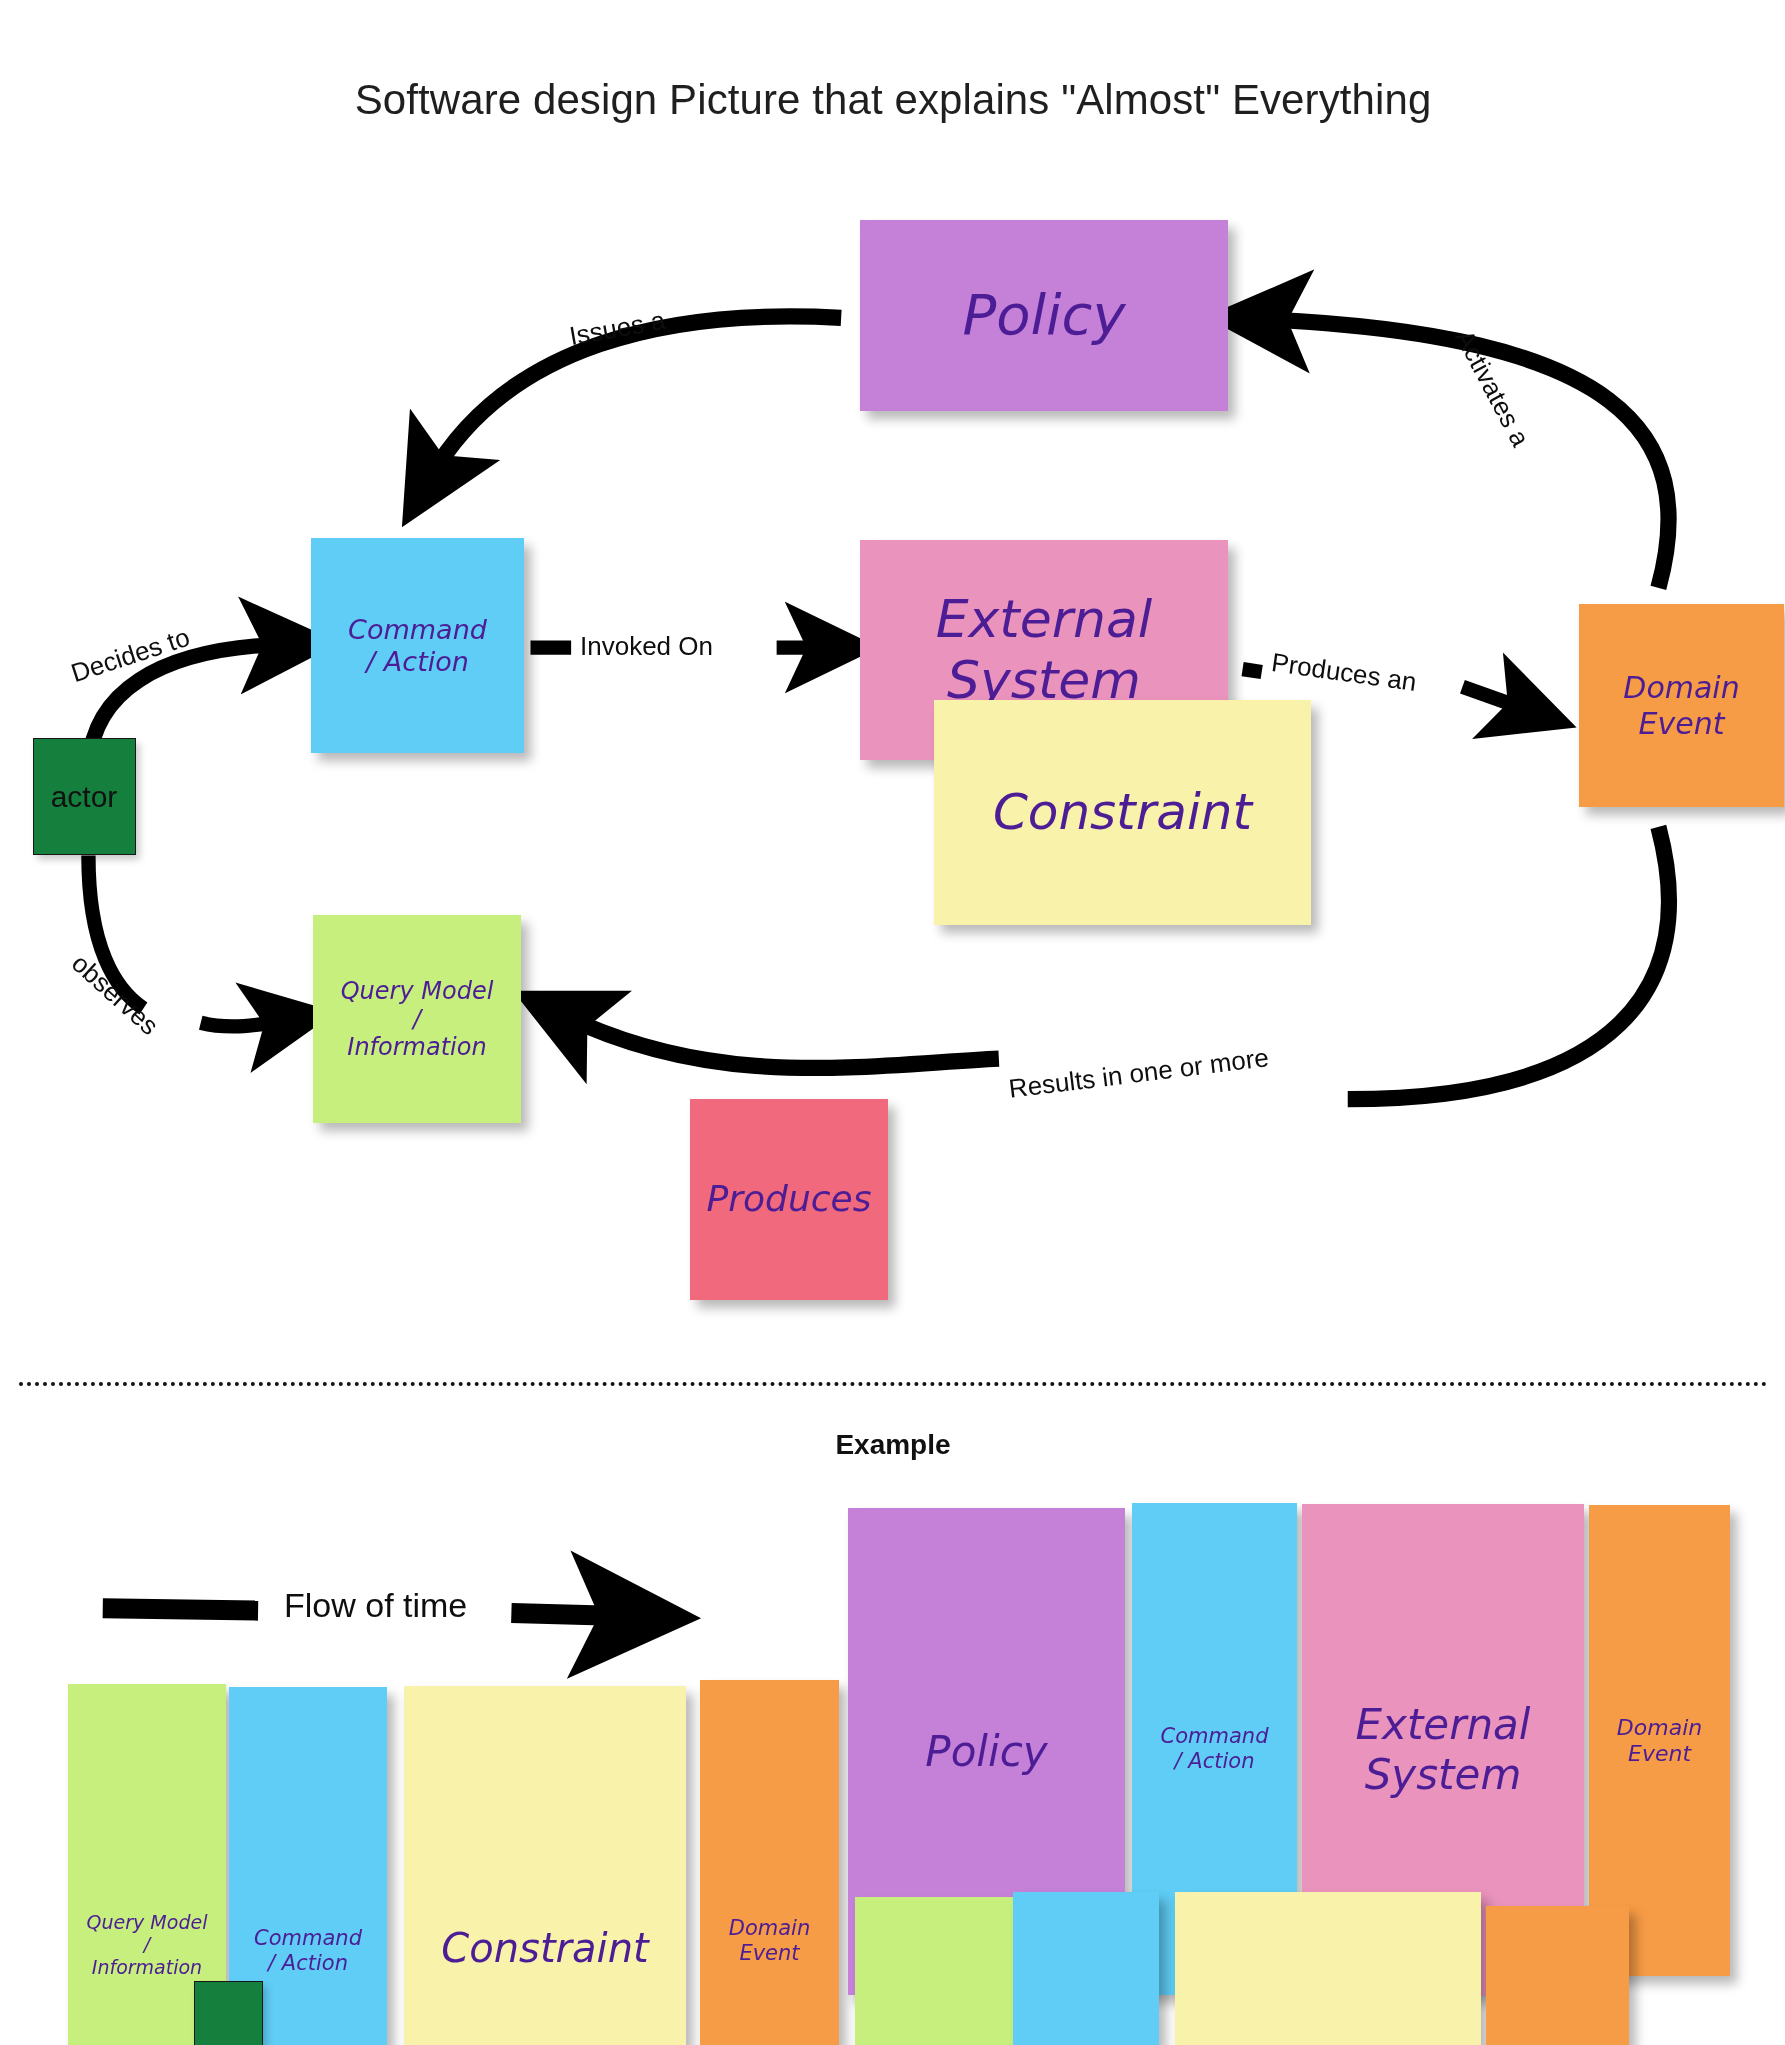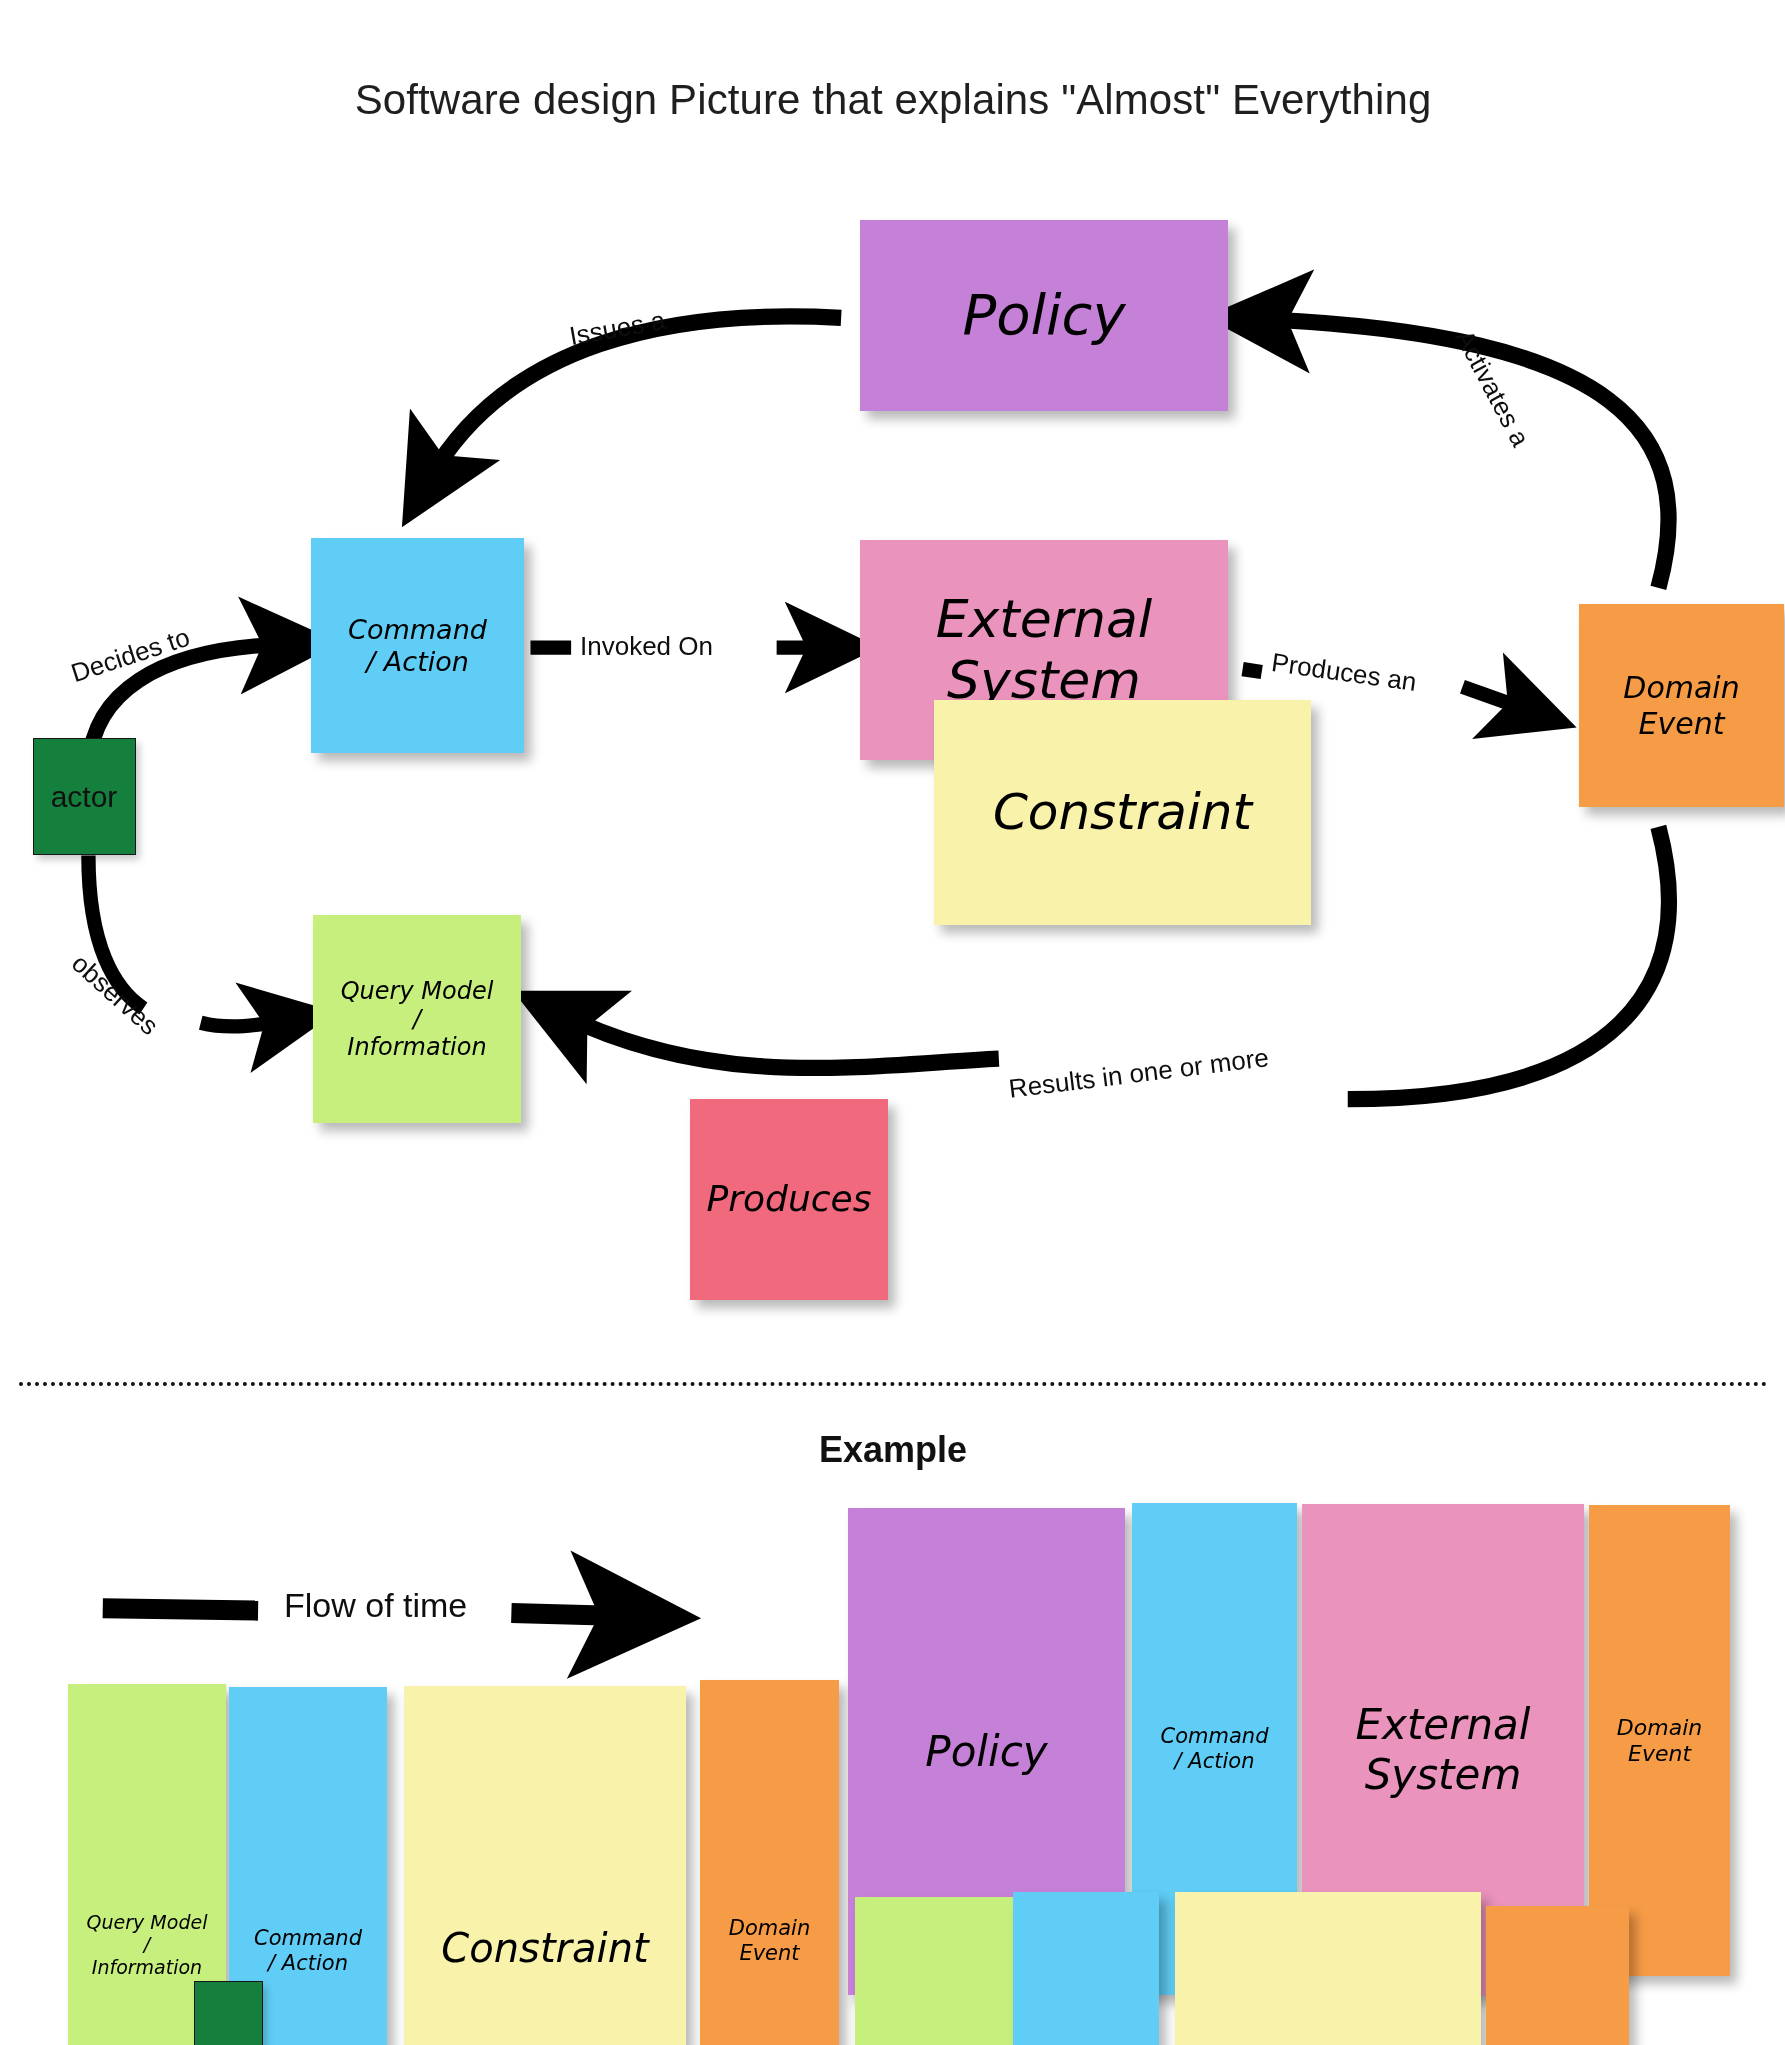--- a/index.html
+++ b/index.html
@@ -15,21 +15,21 @@
     font-family:"Liberation Sans",sans-serif;
     font-size:42px;font-weight:400;color:#1f1f1f;letter-spacing:0.1px;
   }
 
   
   .note{
     position:absolute;box-sizing:border-box;
     display:flex;align-items:center;justify-content:center;
     text-align:center;line-height:1.18;
     font-family:"DejaVu Sans",sans-serif;
-    font-style:italic;font-weight:400;color:#000000;
+    font-style:italic;font-weight:400;color:#4c1d95;
     box-shadow:6.7px 7.6px 10.5px rgba(0,0,0,.28);
     white-space:pre-line;
     padding:2.9px;
   }
   .note .txt{display:block;width:100%;}
   .note.sheen{
     background-image:linear-gradient(172deg, rgba(255,255,255,.30) 0%, rgba(255,255,255,.06) 36%, rgba(0,0,0,.045) 100%);
     background-blend-mode:normal;
   }
 
@@ -49,21 +49,21 @@
   }
 
   
   #divider{
     position:absolute;left:19px;top:1382px;width:1749px;height:0;
     border-top:4.3px dotted #111;
   }
   #example-heading{
     position:absolute;left:0;top:1429px;width:1786px;text-align:center;
     font-family:"Liberation Sans",sans-serif;font-weight:bold;
-    font-size:36px;color:#111;
+    font-size:28px;color:#111;
   }
 
   
   #flow-label{
     position:absolute;left:284px;top:1586px;
     font-family:"Liberation Sans",sans-serif;font-size:34px;color:#0e0e0e;
   }
 
   svg.overlay{position:absolute;left:0;top:0;width:1786px;height:2046px;pointer-events:none;}
 </style>

